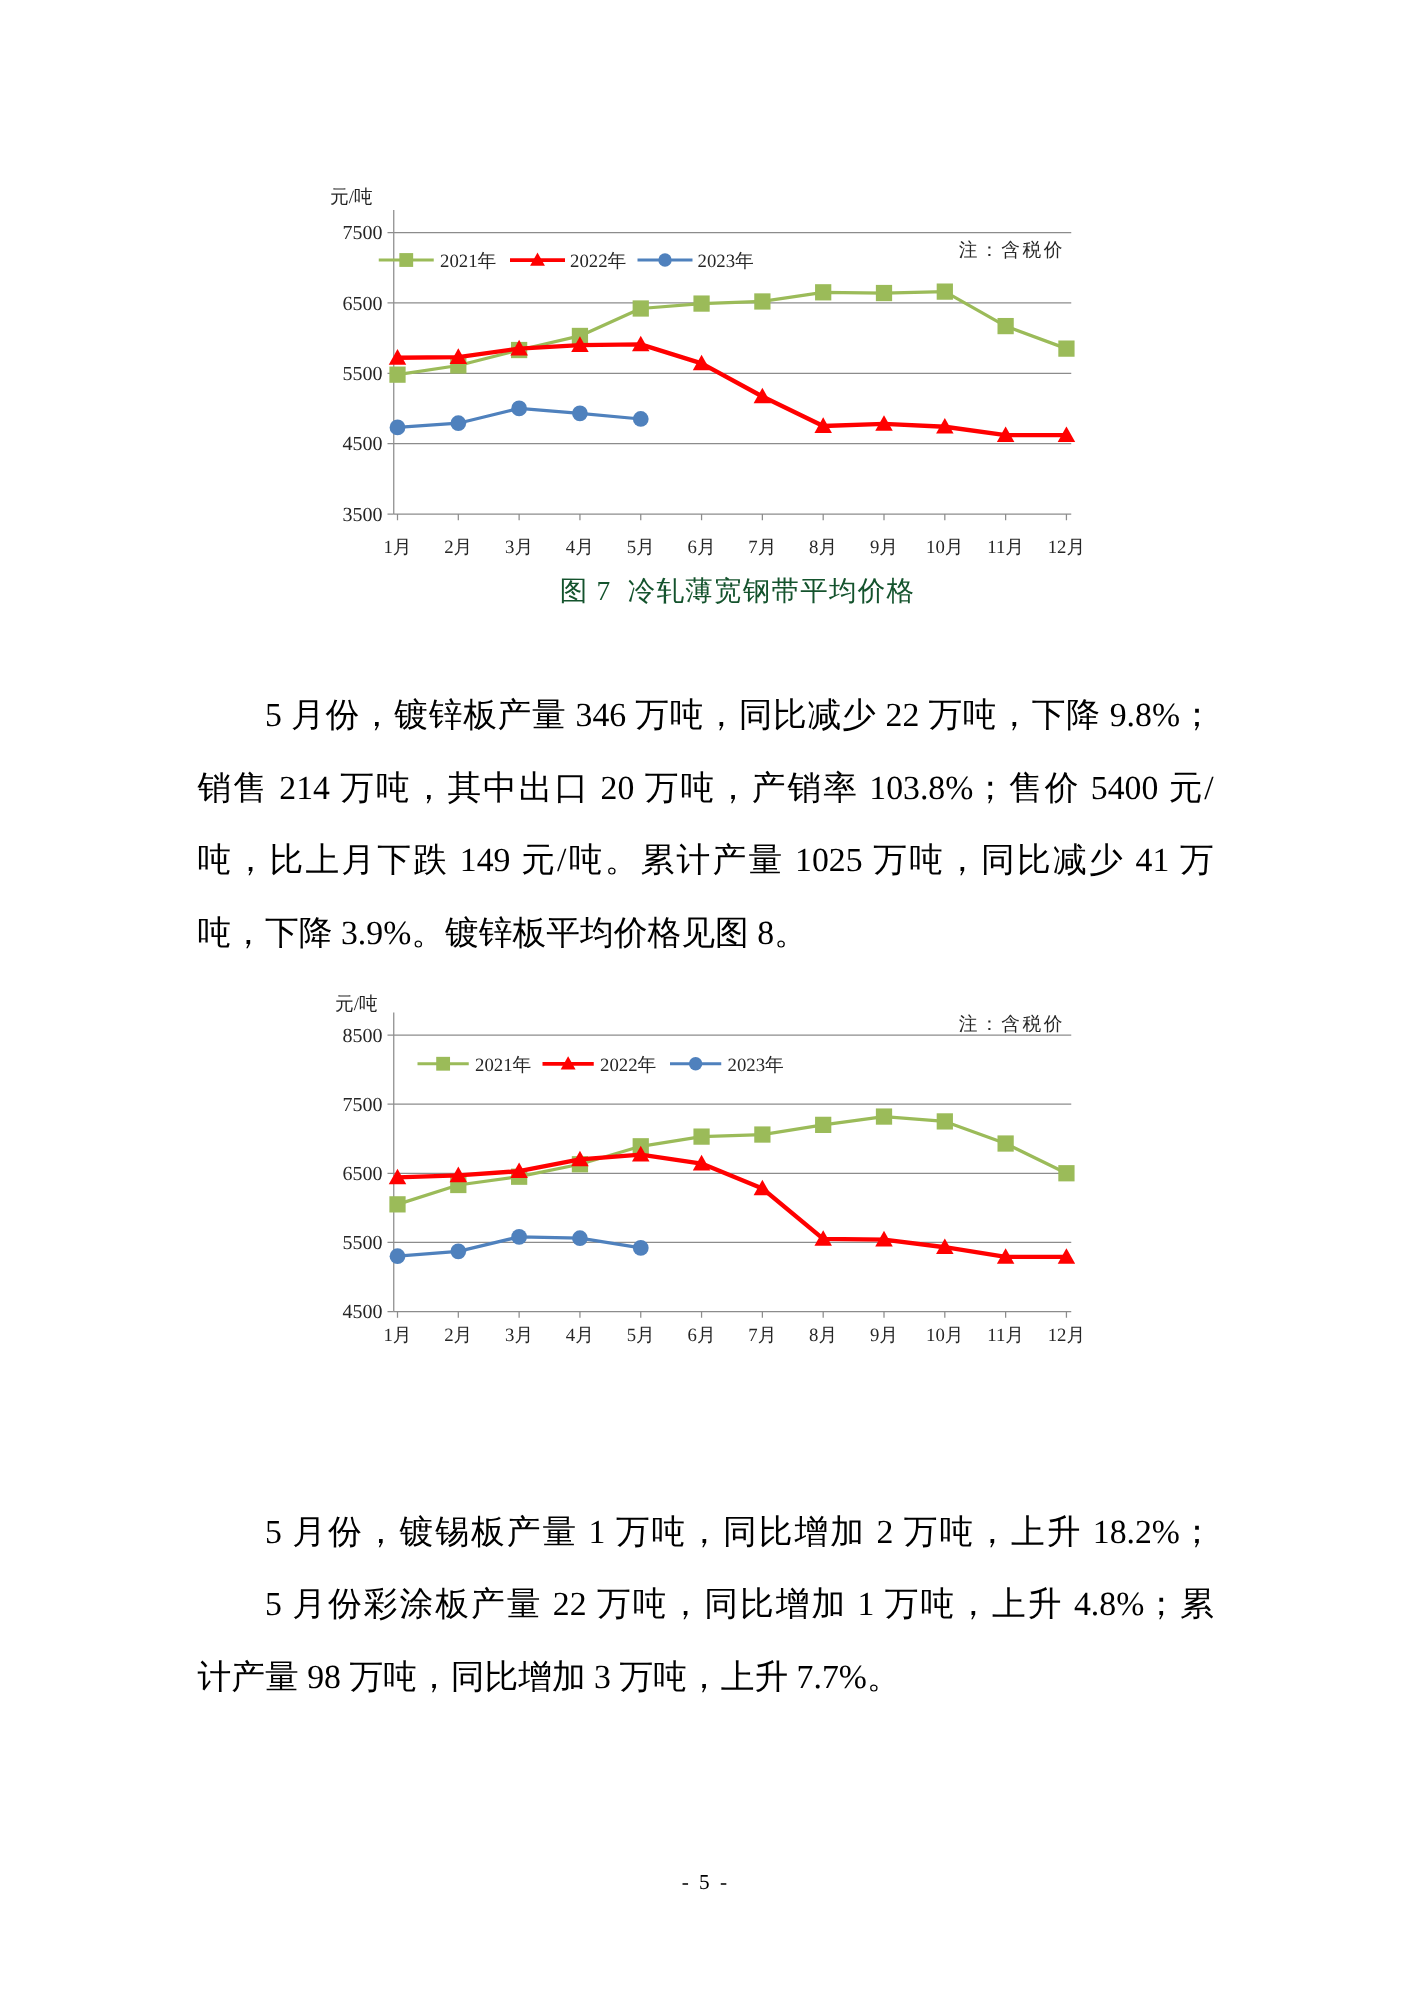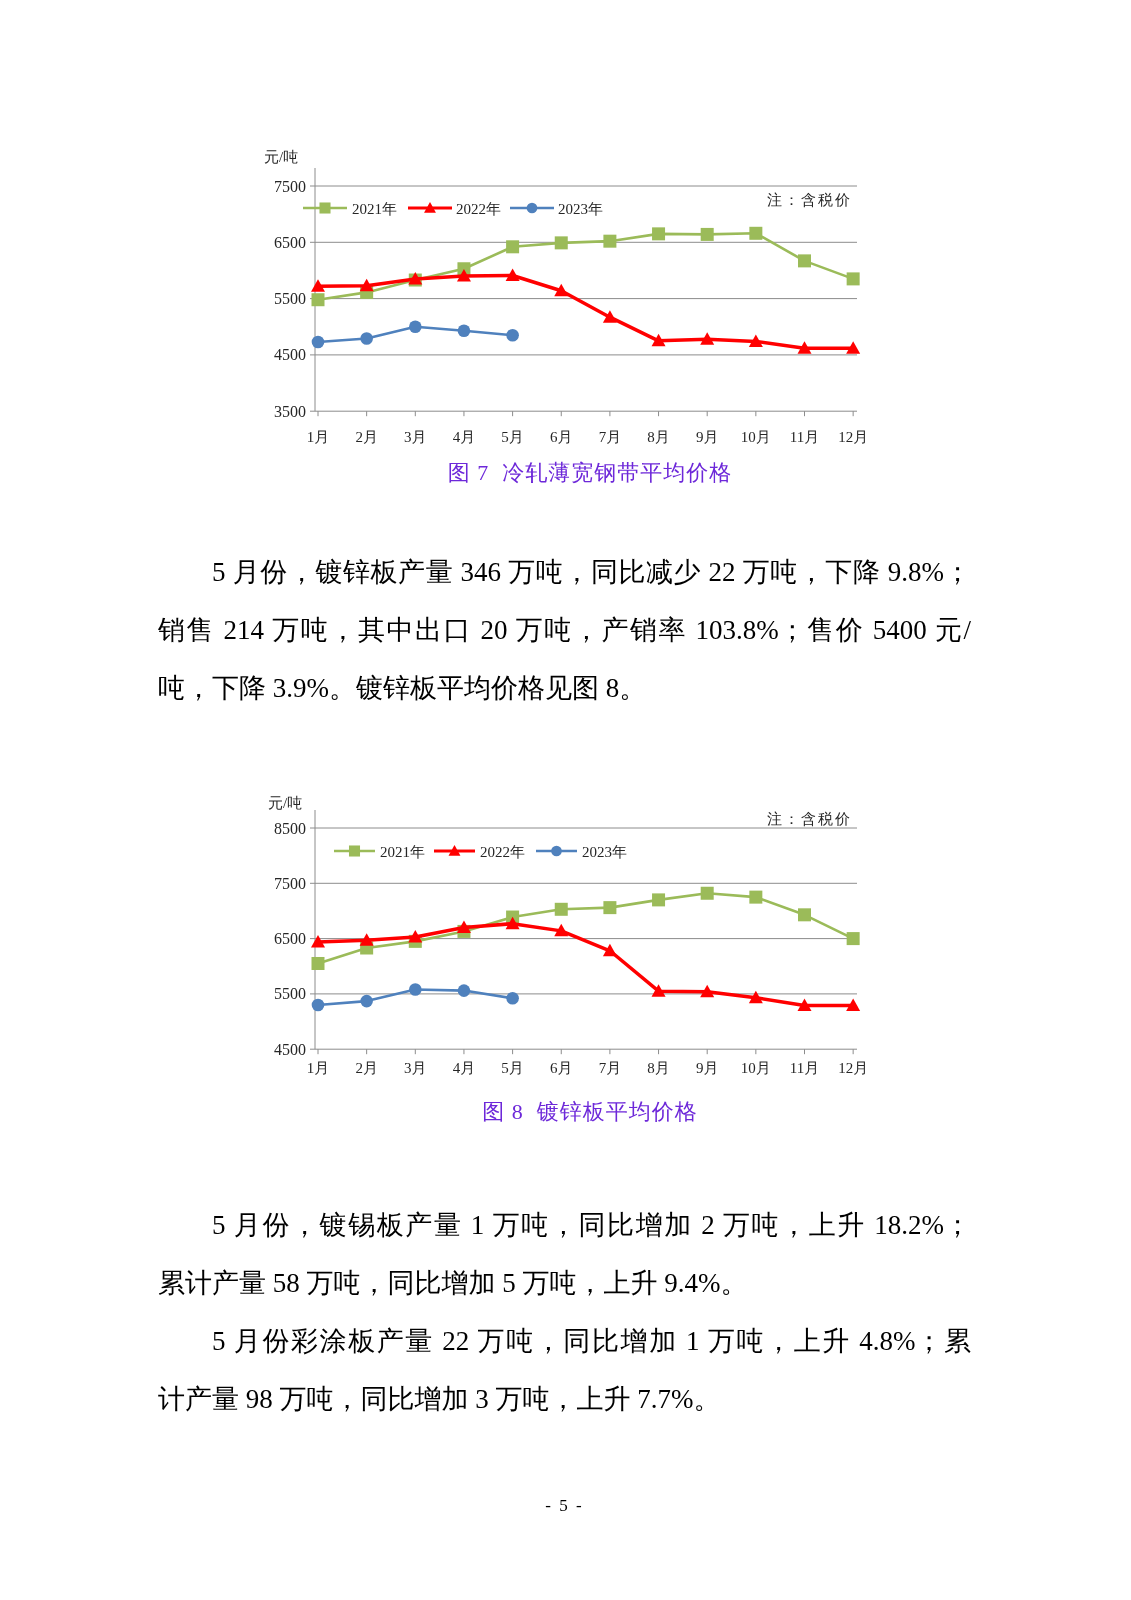--- a/index.html
+++ b/index.html
@@ -6,21 +6,21 @@
   .page{
     position:relative;width:1131px;height:1600px;background:#ffffff;overflow:hidden;
     font-family:"Liberation Serif","DejaVu Serif",serif;color:#000;
   }
   .chart-wrap{position:absolute;left:258px;width:620px;height:320px;}
   #chart1{top:140px;}
   #chart2{top:768px;}
   .chart-wrap svg{display:block;}
   .fig-caption{
     position:absolute;left:260px;width:660px;text-align:center;
-    font-size:22px;letter-spacing:1px;white-space:pre;color:#6d28d9;
+    font-size:22px;letter-spacing:1px;white-space:pre;color:#14532d;
   }
   #cap7{top:458px;}
   #cap8{top:1097px;}
   .body-text{position:absolute;left:158px;width:813px;font-size:27px;line-height:58px;}
   #para1{top:543px;}
   #para23{top:1196px;}
   .bline{text-align:justify;text-align-last:justify;white-space:normal;}
   .bline.last{text-align-last:left;}
   .bline.indent{text-indent:54px;}
   .page-num{
@@ -118,20 +118,21 @@
         <text x="300" y="73.5" font-size="15" fill="#262626">2023年</text>
         <text x="594" y="65" text-anchor="end" font-size="15" fill="#262626" letter-spacing="2px">注：含税价</text>
         <text x="6" y="22" font-size="15" fill="#262626">元/吨</text>
       </svg>
     </div>
   <div id="cap7" class="fig-caption">图 7  冷轧薄宽钢带平均价格</div>
 
   <div id="para1" class="body-text">
       <div class="bline indent">5 月份，镀锌板产量 346 万吨，同比减少 22 万吨，下降 9.8%；</div>
       <div class="bline">销售 214 万吨，其中出口 20 万吨，产销率 103.8%；售价 5400 元/</div>
+      <div class="bline">吨，比上月下跌 149 元/吨。累计产量 1025 万吨，同比减少 41 万</div>
       <div class="bline last">吨，下降 3.9%。镀锌板平均价格见图 8。</div>
     </div>
 
   <div id="chart2" class="chart-wrap">
       <svg width="620" height="320" viewBox="0 0 620 320">
         <line x1="57" y1="60" x2="599" y2="60" stroke="#8C8C8C" stroke-width="1"></line>
         <line x1="52" y1="60" x2="57" y2="60" stroke="#8C8C8C" stroke-width="1"></line>
         <text x="48" y="65.5" text-anchor="end" font-size="16" fill="#262626">8500</text>
         <line x1="57" y1="115.3" x2="599" y2="115.3" stroke="#8C8C8C" stroke-width="1"></line>
         <line x1="52" y1="115.3" x2="57" y2="115.3" stroke="#8C8C8C" stroke-width="1"></line>
@@ -208,23 +209,21 @@
         <line x1="176" y1="83" x2="217" y2="83" stroke="#FF0000" stroke-width="3"></line>
         <polygon points="196.5,77.05 190.55,87.675 202.45,87.675" fill="#FF0000"></polygon>
         <text x="222" y="88.5" font-size="15" fill="#262626">2022年</text>
         <line x1="278" y1="83" x2="319" y2="83" stroke="#4F81BD" stroke-width="2.4"></line>
         <circle cx="298.5" cy="83" r="5.3549999999999995" fill="#4F81BD"></circle>
         <text x="324" y="88.5" font-size="15" fill="#262626">2023年</text>
         <text x="594" y="56" text-anchor="end" font-size="15" fill="#262626" letter-spacing="2px">注：含税价</text>
         <text x="10" y="40" font-size="15" fill="#262626">元/吨</text>
       </svg>
     </div>
-  <div id="cap8" class="fig-caption">图 8  镀锌板平均价格</div>
 
   <div id="para23" class="body-text">
       <div class="bline indent">5 月份，镀锡板产量 1 万吨，同比增加 2 万吨，上升 18.2%；</div>
-      <div class="bline last">累计产量 58 万吨，同比增加 5 万吨，上升 9.4%。</div>
       <div class="bline indent">5 月份彩涂板产量 22 万吨，同比增加 1 万吨，上升 4.8%；累</div>
       <div class="bline last">计产量 98 万吨，同比增加 3 万吨，上升 7.7%。</div>
     </div>
 
   <div class="page-num">- 5 -</div>
 </div>
 
 </body></html>

